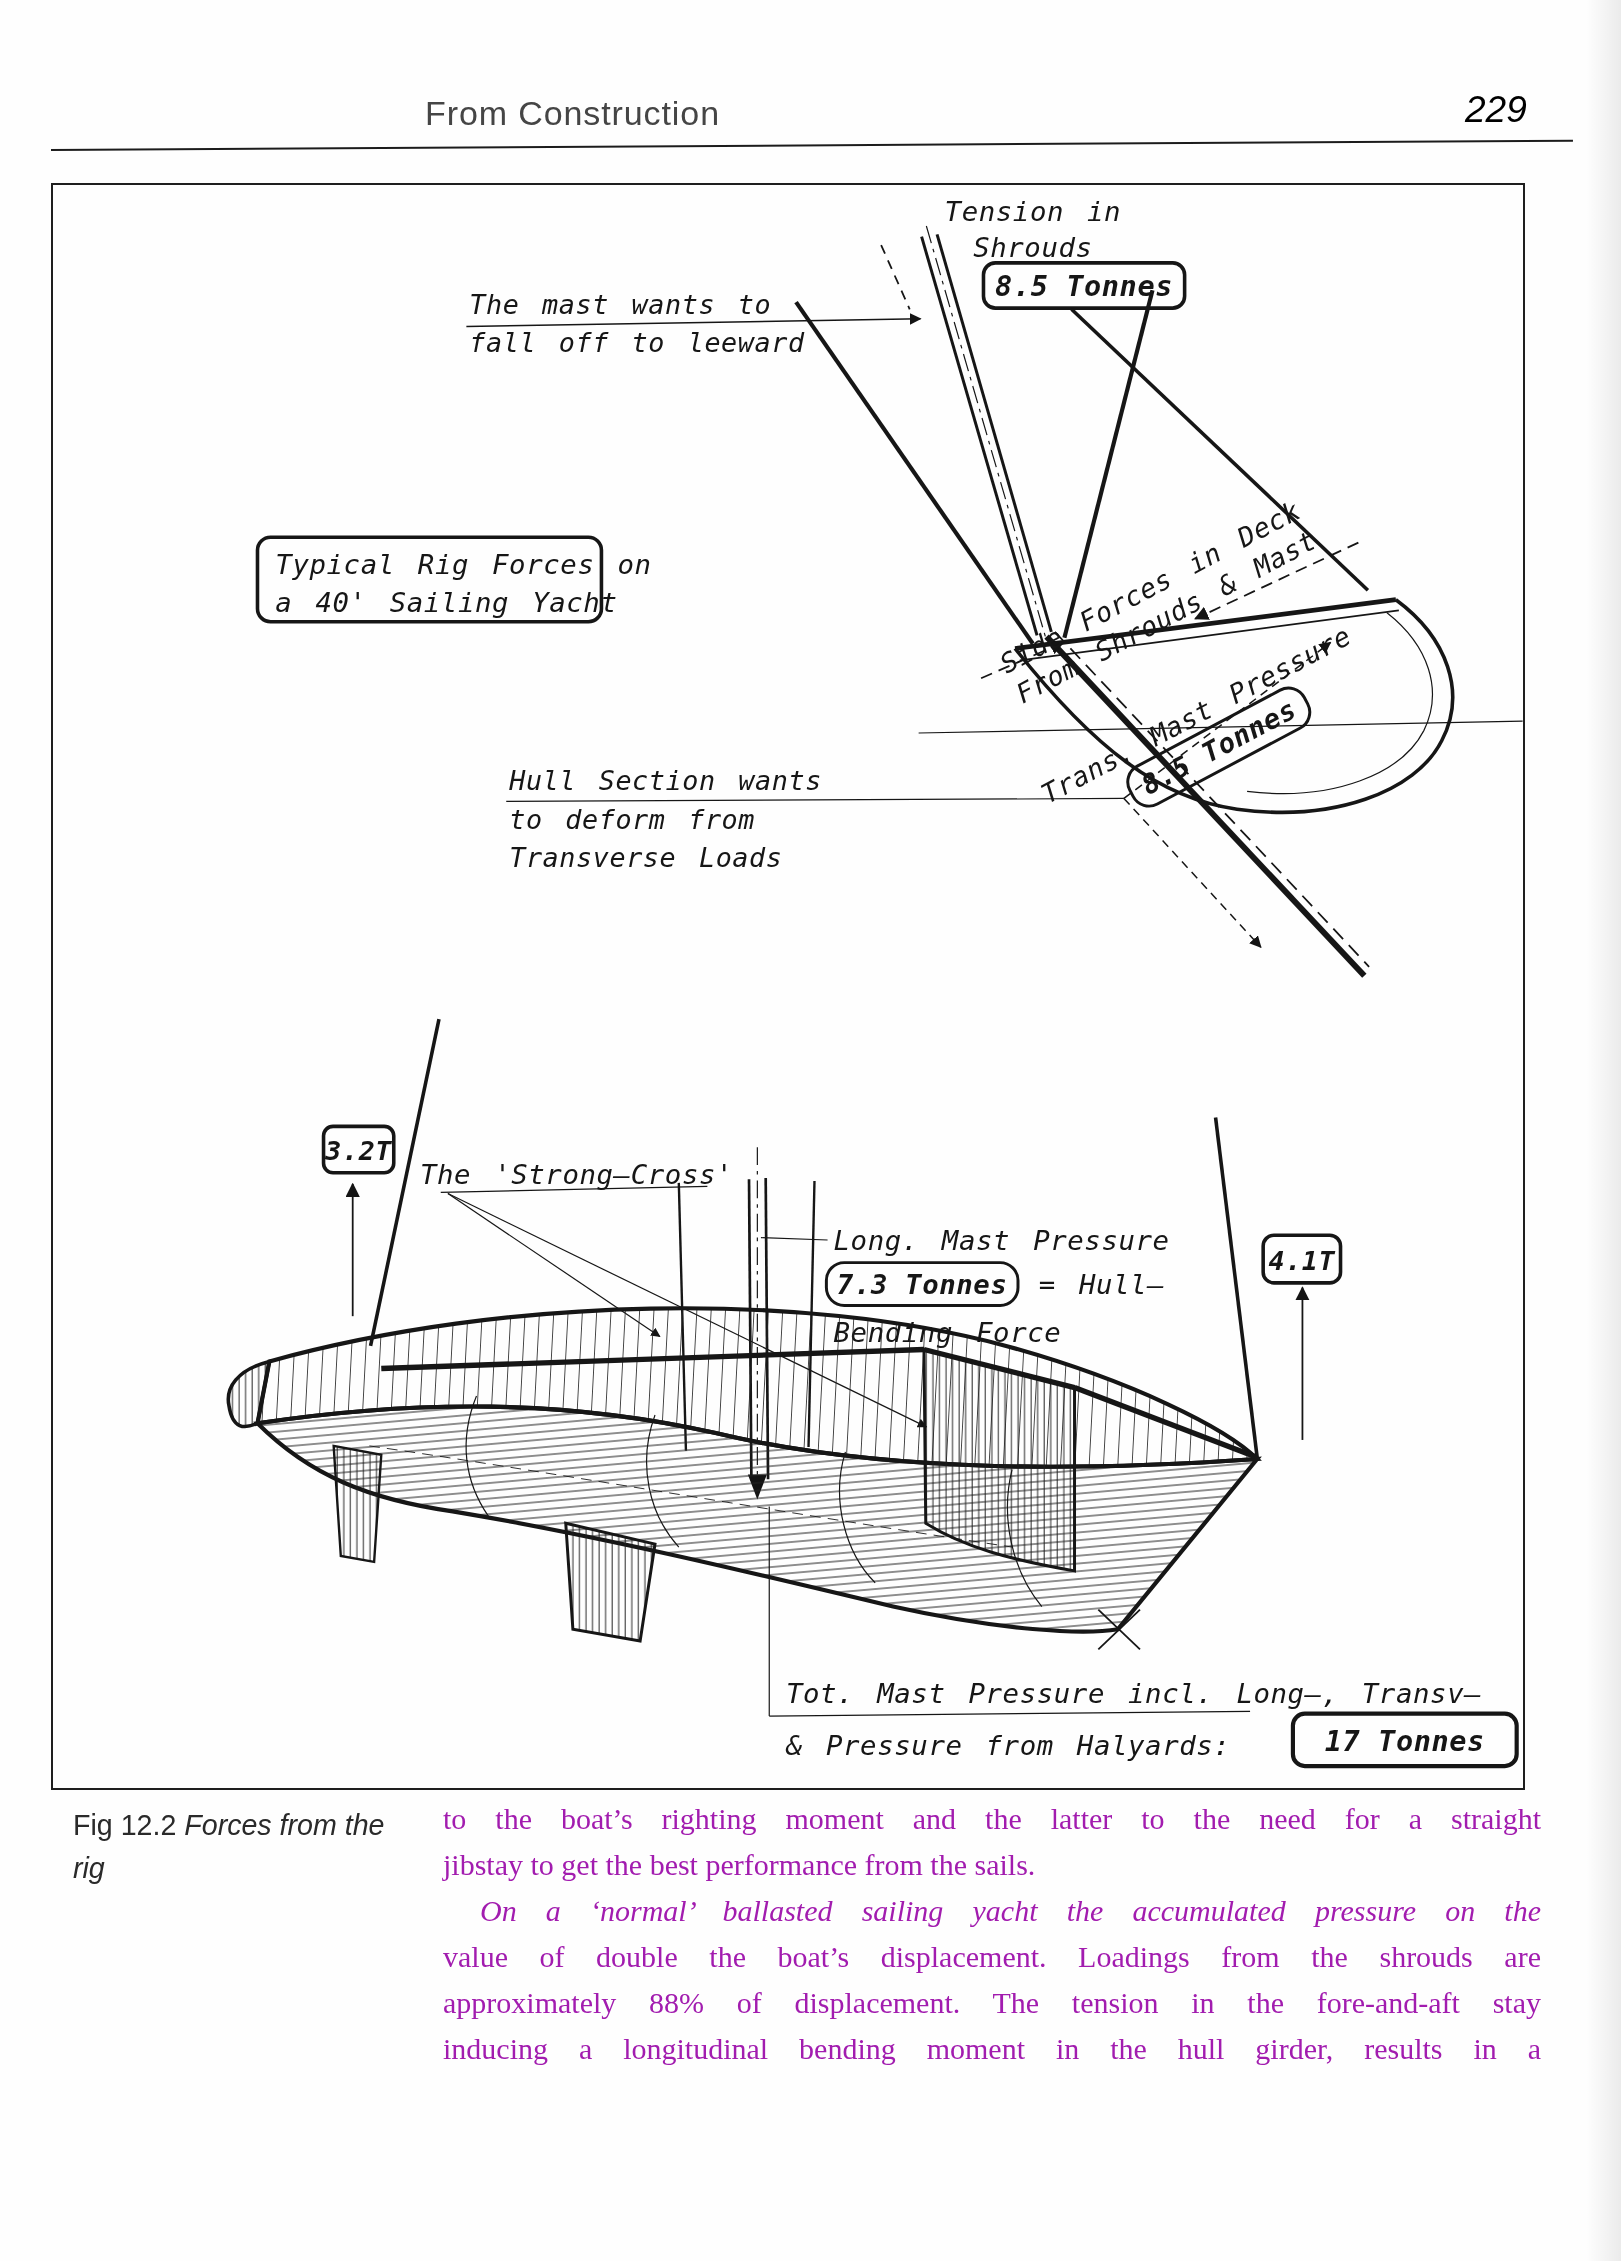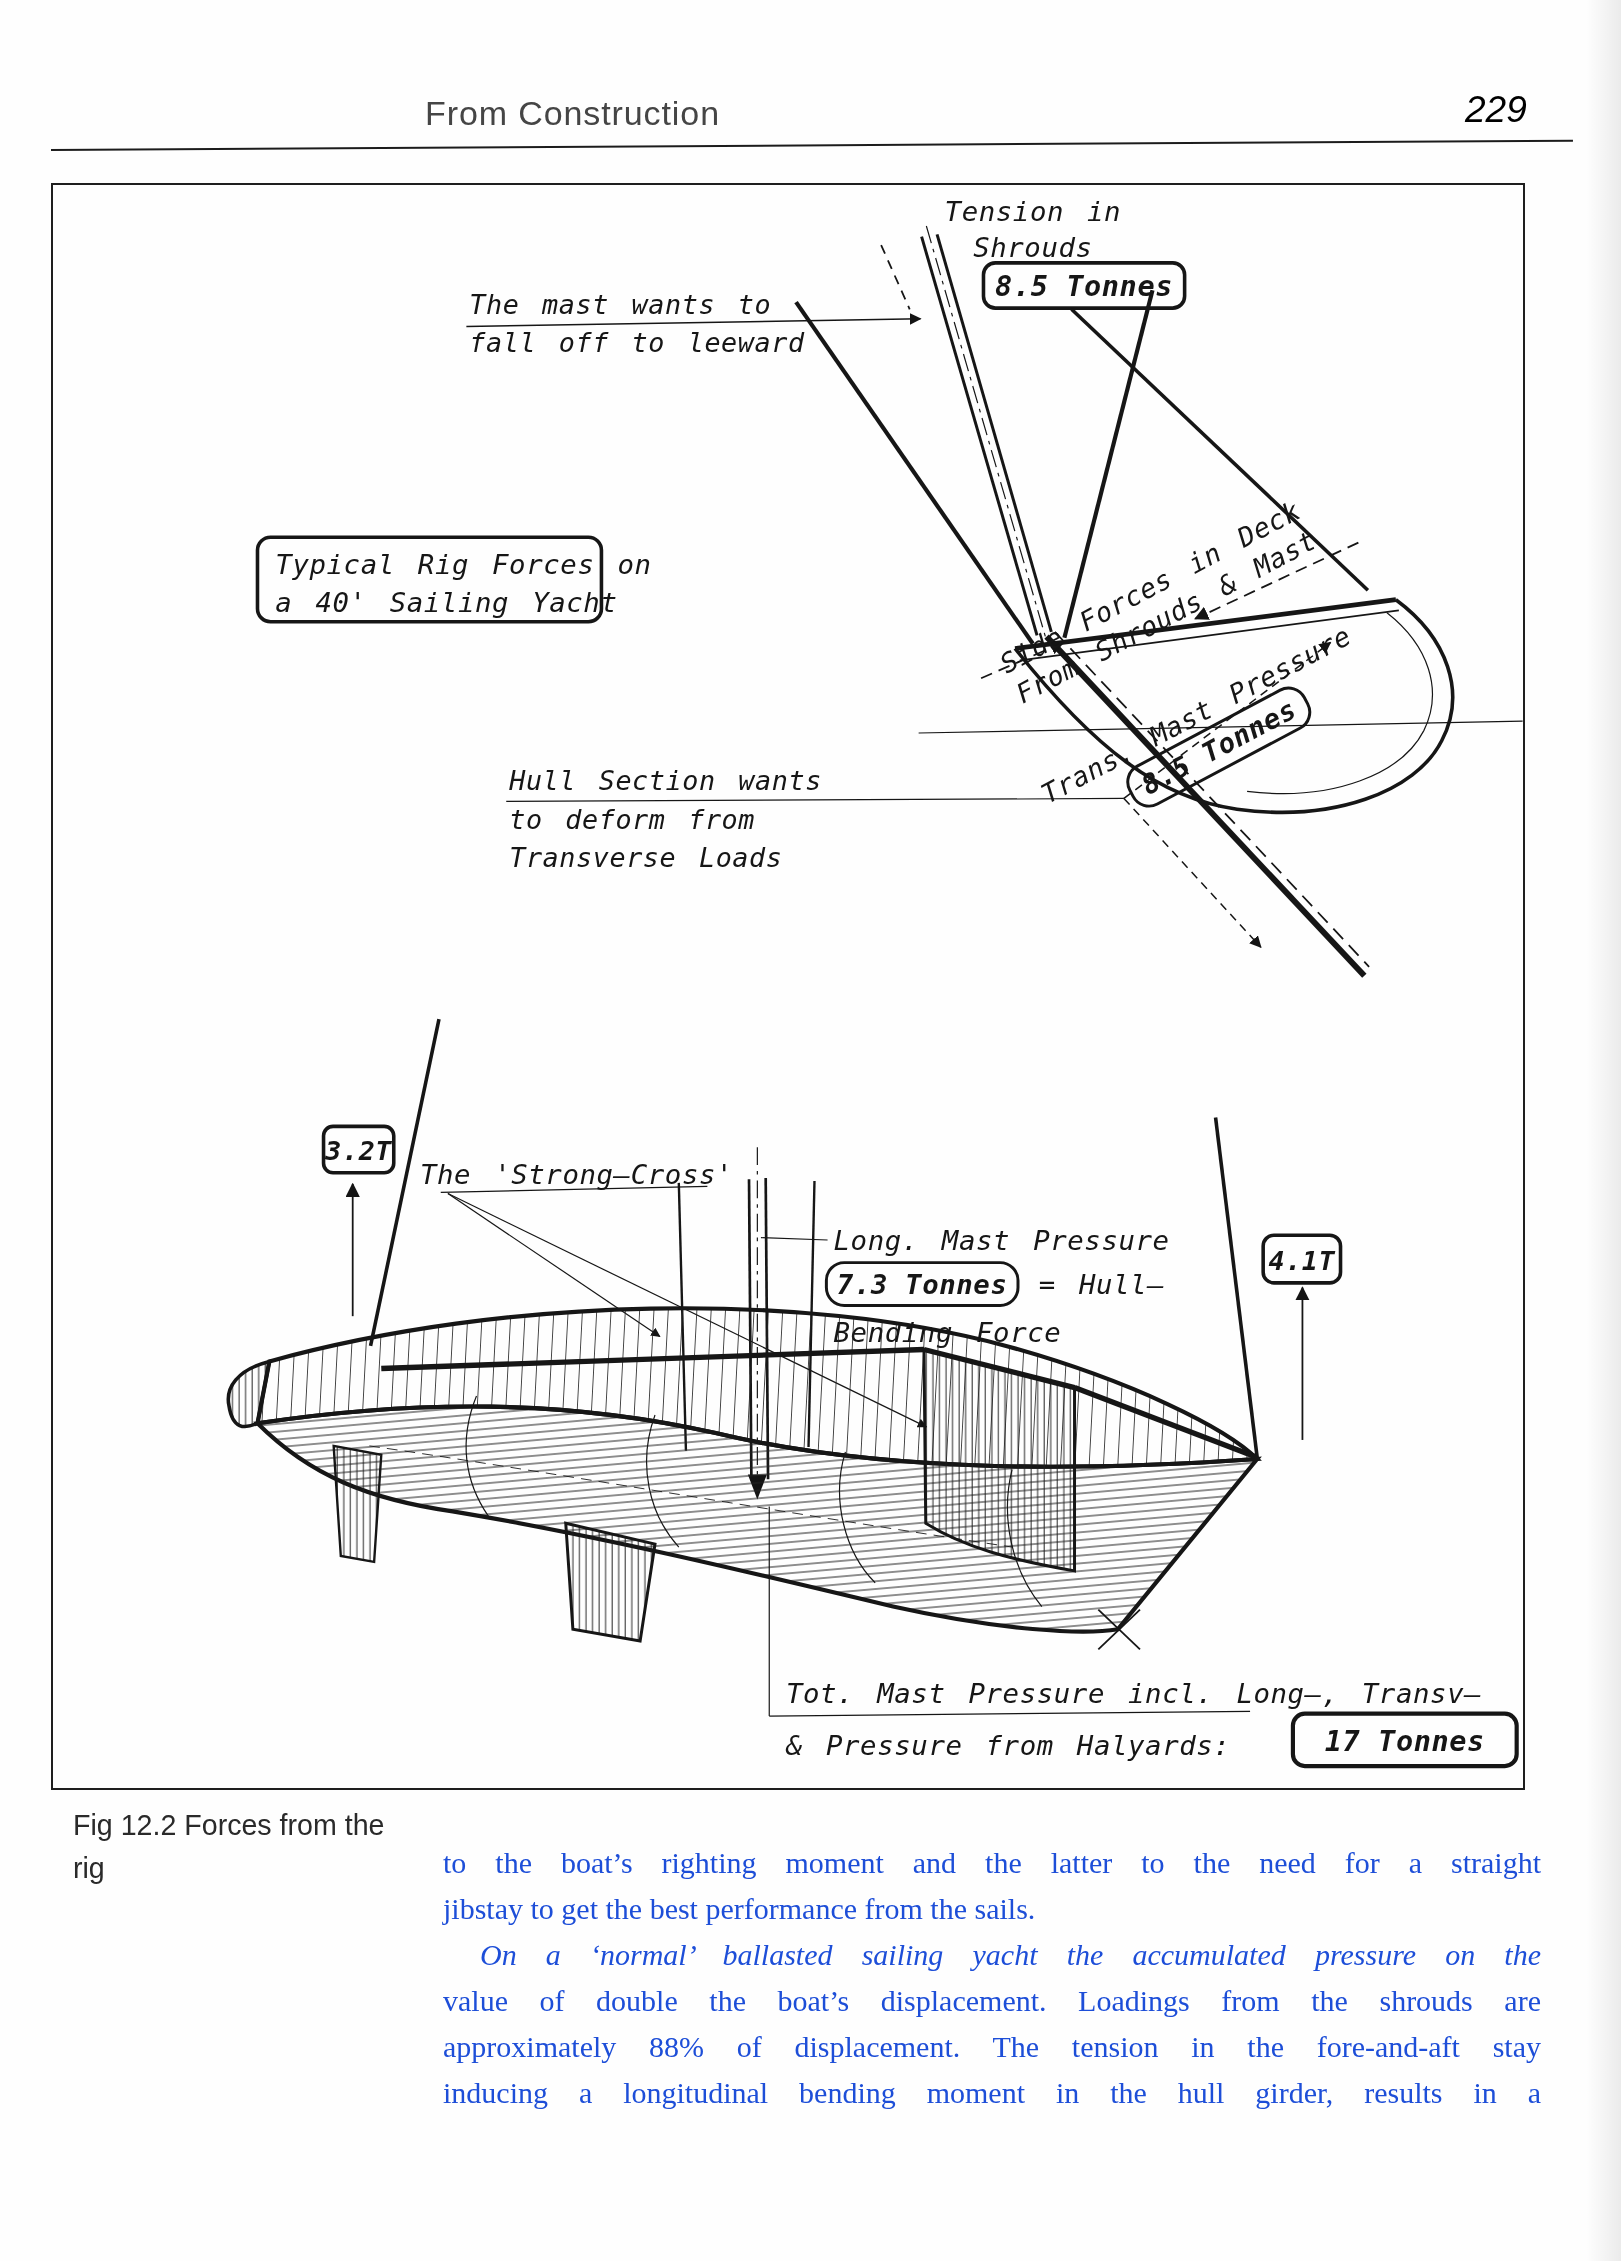--- a/index.html
+++ b/index.html
@@ -10,23 +10,23 @@
   .hdr-title{position:absolute;left:425px;top:94px;font-size:34px;letter-spacing:0.9px;color:#454545;}
   .hdr-page{position:absolute;left:1465px;top:89px;font-size:37px;color:#000000;font-style:italic;}
   .hdr-rule{position:absolute;left:51px;top:149px;width:1522px;height:2.4px;background:#1c1c1c;
         transform:rotate(-0.35deg);transform-origin:left center;}
   .fig-box{position:absolute;left:51px;top:183px;width:1474px;height:1607px;
         border:2.4px solid #1e1e1e;box-sizing:border-box;}
   svg text{fill:#161616;}
   .cad{font-family:"DejaVu Sans Mono",monospace;font-style:italic;letter-spacing:1px;word-spacing:10px;}
   .cadb{font-family:"DejaVu Sans Mono",monospace;font-style:italic;font-weight:bold;letter-spacing:1px;}
   .caption{position:absolute;left:73px;top:1804px;width:333px;font-size:28.6px;line-height:43px;color:#2a2a2a;}
-  .caption .it{text-align:right;}
+  .caption .it{font-style:italic;text-align:right;}
   .body-text{position:absolute;left:443px;top:1796px;width:1098px;
-        font-family:"Liberation Serif",serif;font-size:30px;line-height:46px;color:#1d4ed8;margin-top:44px;}
+        font-family:"Liberation Serif",serif;font-size:30px;line-height:46px;color:#a21caf;}
   .bline{text-align:justify;text-align-last:justify;white-space:nowrap0;}
   .bline.noj{text-align:right;text-align-last:left;}
   .bline.indent{text-indent:37px;font-style:italic;}
 </style>
 </head>
 <body>
 
 <div id="page">
   <div class="hdr-title">From Construction</div>
   <div class="hdr-page">229</div>

